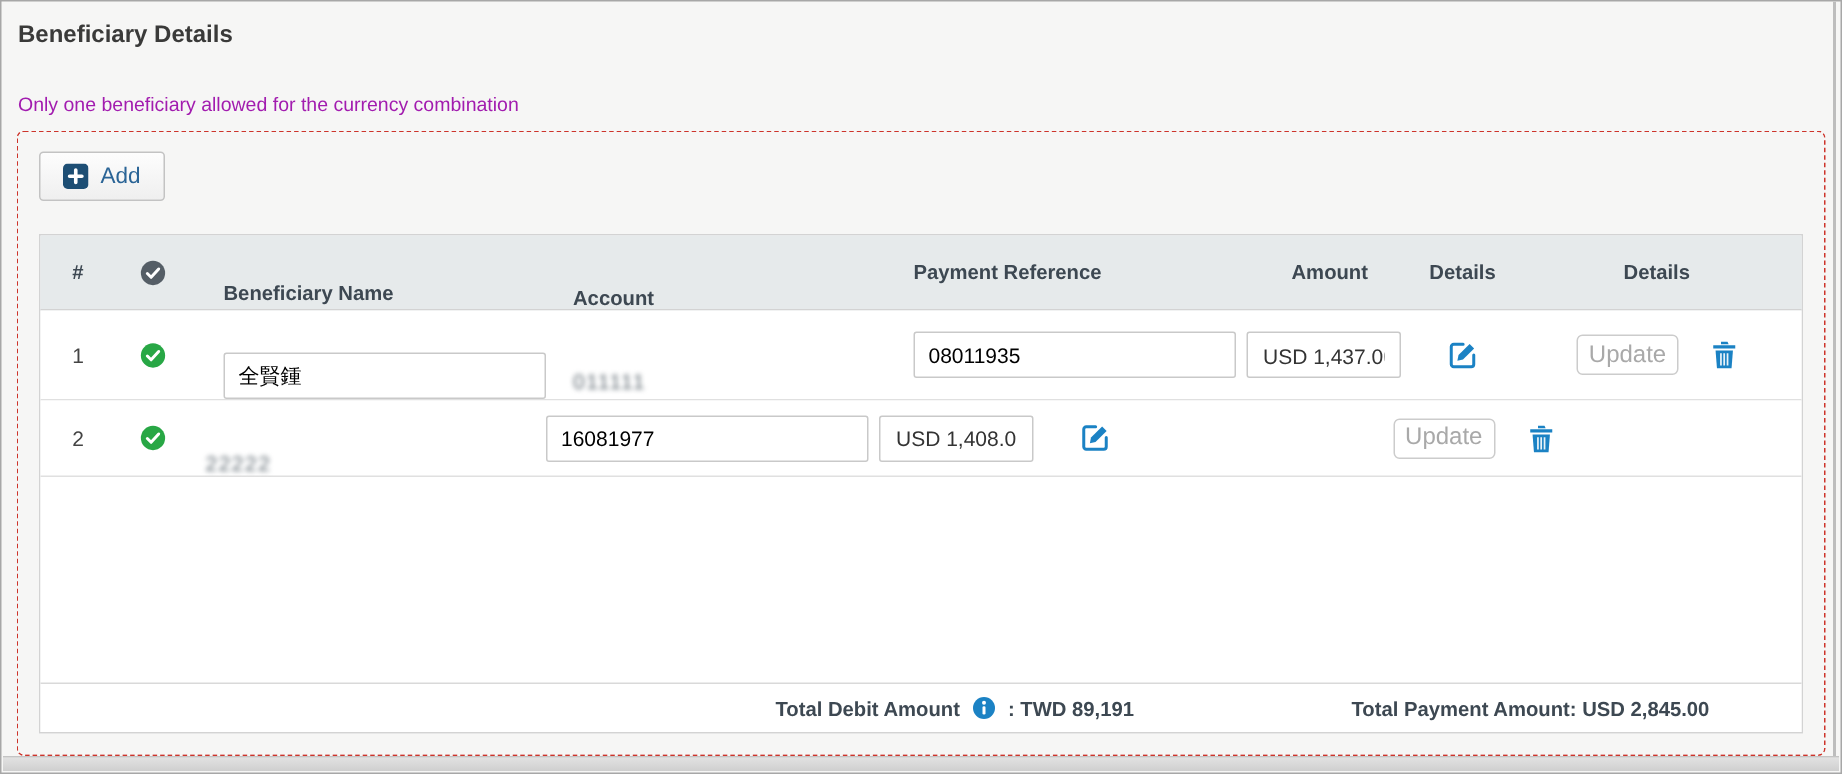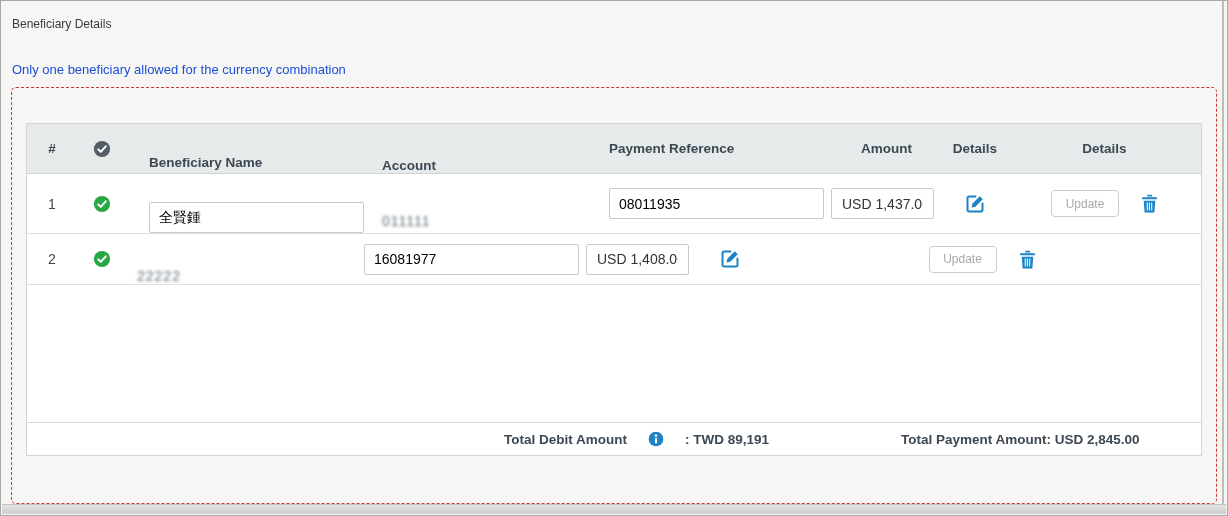--- a/index.html
+++ b/index.html
@@ -5,22 +5,22 @@
   * { margin:0; padding:0; box-sizing:border-box; }
   html,body { background:#ffffff; }
   .screen{
     position:relative; width:1228px; height:516px;
     background:#f6f6f5;
     border:1px solid #a7a7a7;
     font-family:"Liberation Sans","DejaVu Sans",sans-serif;
     overflow:hidden;
   }
   .content{ padding:11px 10px 0 10px; }
-  .title{ font-size:12px; line-height:24px; font-weight:400; color:#3a3a39; margin-left:1px; }
-  .warning{ color:#1d4ed8; font-size:13px; line-height:15px; margin:26px 0 10px 1px; }
+  .title{ font-size:16px; line-height:24px; font-weight:700; color:#3a3a39; margin-left:1px; }
+  .warning{ color:#a21caf; font-size:13px; line-height:15px; margin:26px 0 10px 1px; }
   .panel{
     border:1px dashed #cd342b; border-radius:5px;
     height:417px; padding:13px 14px 14px;
   }
   
   .add-btn{
     display:inline-flex; align-items:center; gap:8px;
     height:33px; padding:0 15px;
     background:linear-gradient(#fdfdfd,#efefef);
     border:1px solid #c3c3c3; border-radius:3px;
@@ -58,31 +58,31 @@
   .amount-box{
     width:103px; height:31px; border:1px solid #c9c9c9; border-radius:2px;
     padding:0 10px; font-family:inherit; font-size:14px; color:#333; background:#fff;
     text-align:right;
   }
   .masked{ color:#5f6a72; filter:blur(1.8px); letter-spacing:1px; }
   .icon-btn{ background:none; border:none; padding:0; cursor:pointer; display:flex; align-items:center; }
   .update-btn{
     width:68px; height:27px; background:#fff;
     border:1px solid #cccccc; border-radius:4px;
-    font-family:inherit; font-size:12px; color:#a9a9a9; cursor:pointer;
+    font-family:inherit; font-size:16px; color:#a9a9a9; cursor:pointer;
   }
   .filler{ flex:1; background:#fff; }
   .tfoot{
     display:flex; align-items:center; flex:0 0 33px;
     border-top:1px solid #d9d9d9; background:#fff;
     font-weight:700; font-size:13.5px; color:#3d4852;
   }
   .f-spacer{ width:345px; }
   .f-items{ width:230px; padding-left:10px; }
-  .f-debit{ flex:1; display:flex; justify-content:center; align-items:center; gap:21px; }
+  .f-debit{ flex:1; display:flex; justify-content:center; align-items:center; gap:8px; }
   .f-payment{ width:300px; text-align:left; padding-right:9px; }
   
   .bottom-bar{
     position:absolute; left:1px; right:1px; bottom:1px; height:10px;
     background:linear-gradient(180deg,#e2e2e2,#cfcfcf);
     border-top:1px solid #c4c4c4;
   }
   .right-edge{
     position:absolute; top:0; bottom:11px; right:3px; width:2px; background:#bdbdbd;
   }
@@ -92,20 +92,29 @@
 <body>
 
 <div class="screen">
   <div class="content">
 
     <div class="title">Beneficiary Details</div>
     <div class="warning">Only one beneficiary allowed for the currency combination</div>
 
     <div class="panel">
 
+      <button class="add-btn">
+        <span>
+          <svg width="17" height="17" viewBox="0 0 24 24">
+            <rect x="0" y="0" width="24" height="24" rx="4.5" fill="#1d4e74"></rect>
+            <path d="M12 6.2v11.6M6.2 12h11.6" stroke="#ffffff" stroke-width="3.4" stroke-linecap="round"></path>
+          </svg>
+        </span>
+        <span>Add</span>
+      </button>
 
       <div class="table">
 
         <div class="thead">
           <div class="c-num">#</div>
           <div class="c-check">
             <svg width="18" height="18" viewBox="0 0 20 20">
               <circle cx="10" cy="10" r="9" fill="#555e66"></circle>
               <path d="M5.8 10.4l2.8 2.8 5.6-6.2" stroke="#ffffff" stroke-width="2.2" fill="none" stroke-linecap="round" stroke-linejoin="round"></path>
             </svg>

